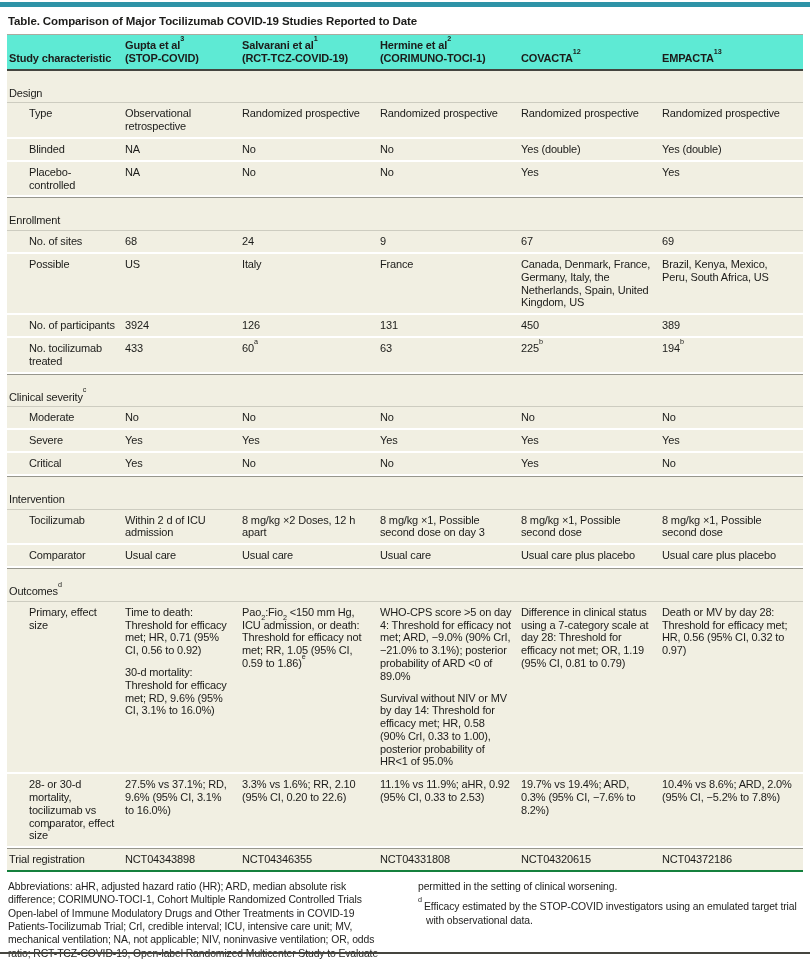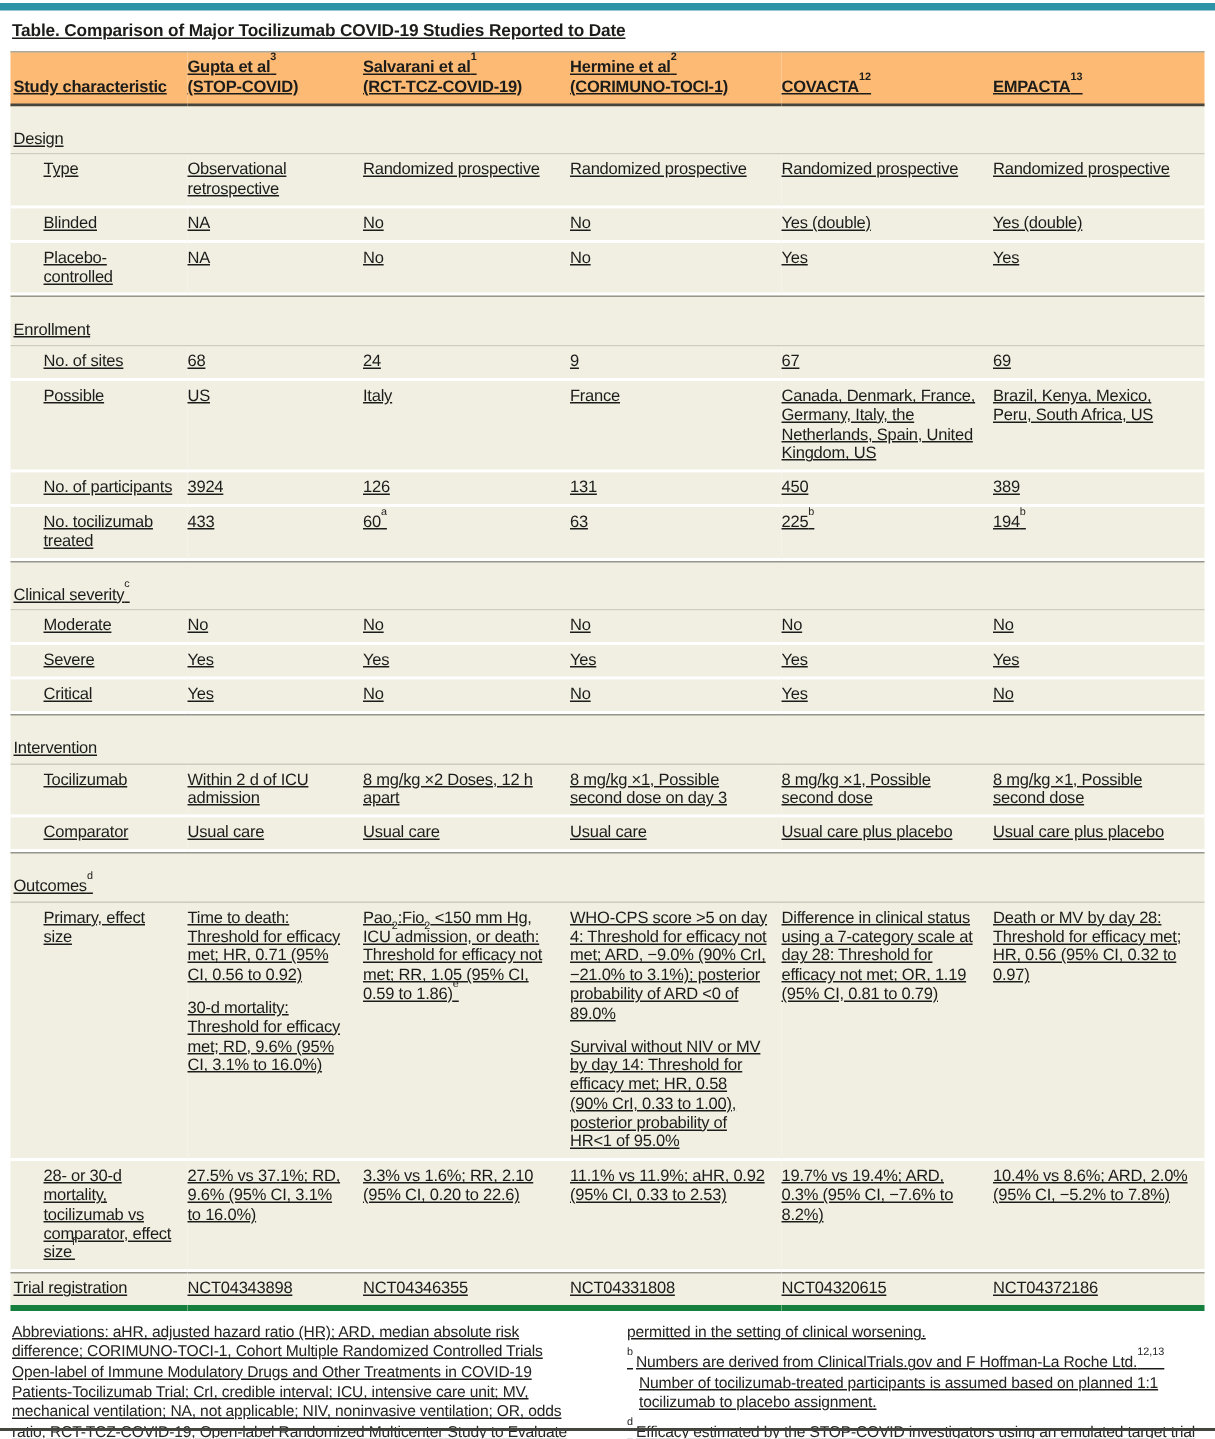--- a/index.html
+++ b/index.html
@@ -6,21 +6,20 @@
   html, body { margin: 0; padding: 0; background: #ffffff; }
   .page {
     position: relative;
     width: 810px;
     height: 959px;
     background: #ffffff;
     padding: 0 7px;
     overflow: hidden;
     font-family: "Liberation Sans", "DejaVu Sans", sans-serif;
     color: #1c1c1a;
-    text-decoration: underline;
   }
   .accent-bar { height: 5px; margin: 2px -7px 0 -7px; background: #2E93A7; }
   .table-title {
     font-size: 11.5px;
     font-weight: bold;
     letter-spacing: -0.1px;
     padding: 8px 1px 7px 1px;
   }
   table.cmp {
     width: 100%;
@@ -32,42 +31,42 @@
     font-size: 11px;
     line-height: 12.8px;
     letter-spacing: -0.15px;
     text-align: left;
     vertical-align: top;
     padding: 4px 9px 4px 0;
     font-weight: normal;
     word-wrap: break-word;
   }
   thead th {
-    background: #fdba74;
+    background: #5eead4;
     vertical-align: bottom;
     font-weight: bold;
     border-top: 1px solid #ABAA9F;
     border-bottom: 2px solid #45453F;
     padding-top: 4px;
     padding-bottom: 4px;
   }
   thead th.first-col, tr.section-row td, td.row-label.flush { padding-left: 2px; }
   tbody td { background: #F1EFE2; }
   td.row-label { padding-left: 22px; margin-top: 16px; }
   tr.section-row td {
     border-top: 1px solid #97968C;
     border-bottom: 1px solid #CDCCC0;
     padding-top: 16px;
     padding-bottom: 3px;
   }
   tr.section-row.first td { border-top: none; }
   tr.data-row td { border-bottom: 2px solid #ffffff; }
   tr.flush-row td {
     border-top: 1px solid #97968C;
-    border-bottom: 4px solid #15803d;
+    border-bottom: 2px solid #15803d;
   }
   sup { font-size: 7.2px; line-height: 0; position: relative; top: -3.5px; letter-spacing: 0; }
   sub { font-size: 7.2px; line-height: 0; position: relative; top: 1.5px; letter-spacing: 0; }
   td .cell-p, th .cell-p { display: block; }
   td .cell-p + .cell-p { margin-top: 9px; }
   .footnotes {
     display: flex;
     gap: 26px;
     padding: 8px 1px 0 1px;
   }
@@ -456,20 +455,19 @@
       </tbody>
   </table>
 
   <div class="footnotes">
     <div class="fn-col">
       <div class="fn"><span><span class="cell-p">Abbreviations: aHR, adjusted hazard ratio (HR); ARD, median absolute risk difference; CORIMUNO-TOCI-1, Cohort Multiple Randomized Controlled Trials Open-label of Immune Modulatory Drugs and Other Treatments in COVID-19 Patients-Tocilizumab Trial; CrI, credible interval; ICU, intensive care unit; MV, mechanical ventilation; NA, not applicable; NIV, noninvasive ventilation; OR, odds ratio; RCT-TCZ-COVID-19, Open-label Randomized Multicenter Study to Evaluate the Efficacy of Early Administration of Tocilizumab in Patients With COVID-19 (coronavirus disease 2019) Pneumonia; Pao<sub>2</sub>:Fio<sub>2</sub>, ratio of the partial pressure of arterial oxygen to the fraction of inspired oxygen; RD, risk difference; RR, rate ratio; STOP-COVID, Study of the Treatment and Outcomes in Critically Ill Patients With COVID-19; WHO-CPS, WHO 10-point Clinical Progression Scale.</span></span></div>
 
     </div>
     <div class="fn-col">
       <div class="fn"><span><span class="cell-p">permitted in the setting of clinical worsening.</span></span></div>
-      <div class="fn hang"><sup class="marker">b</sup><span><span class="cell-p">Numbers are derived from ClinicalTrials.gov and F Hoffman-La Roche Ltd.<sup>12,13</sup> Number of tocilizumab-treated participants is assumed based on planned 1:1 tocilizumab to placebo assignment.</span></span></div>
       <div class="fn hang"><sup class="marker">d</sup><span><span class="cell-p">Efficacy estimated by the STOP-COVID investigators using an emulated target trial with observational data.</span></span></div>
 
     </div>
   </div>
 
   <div class="bottom-rule"></div>
 </div>
 
 </body></html>

